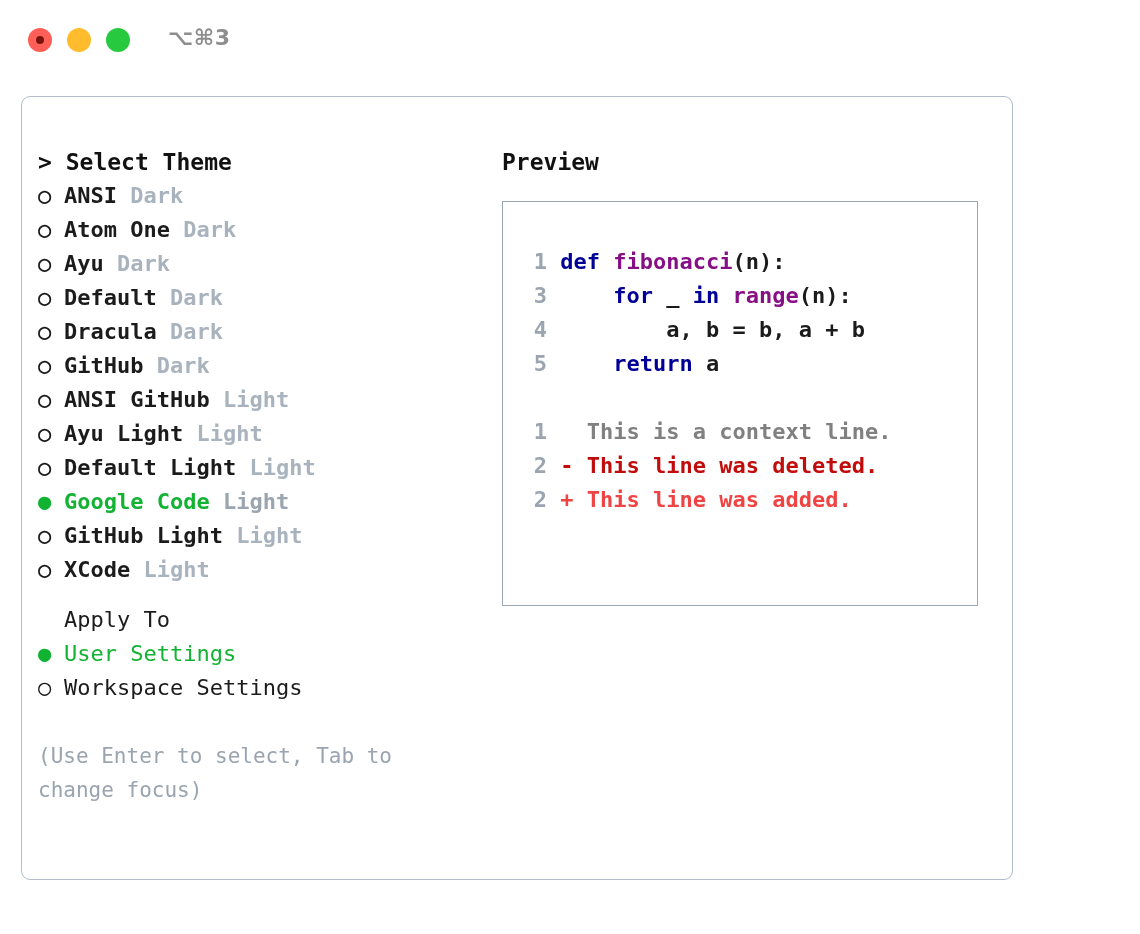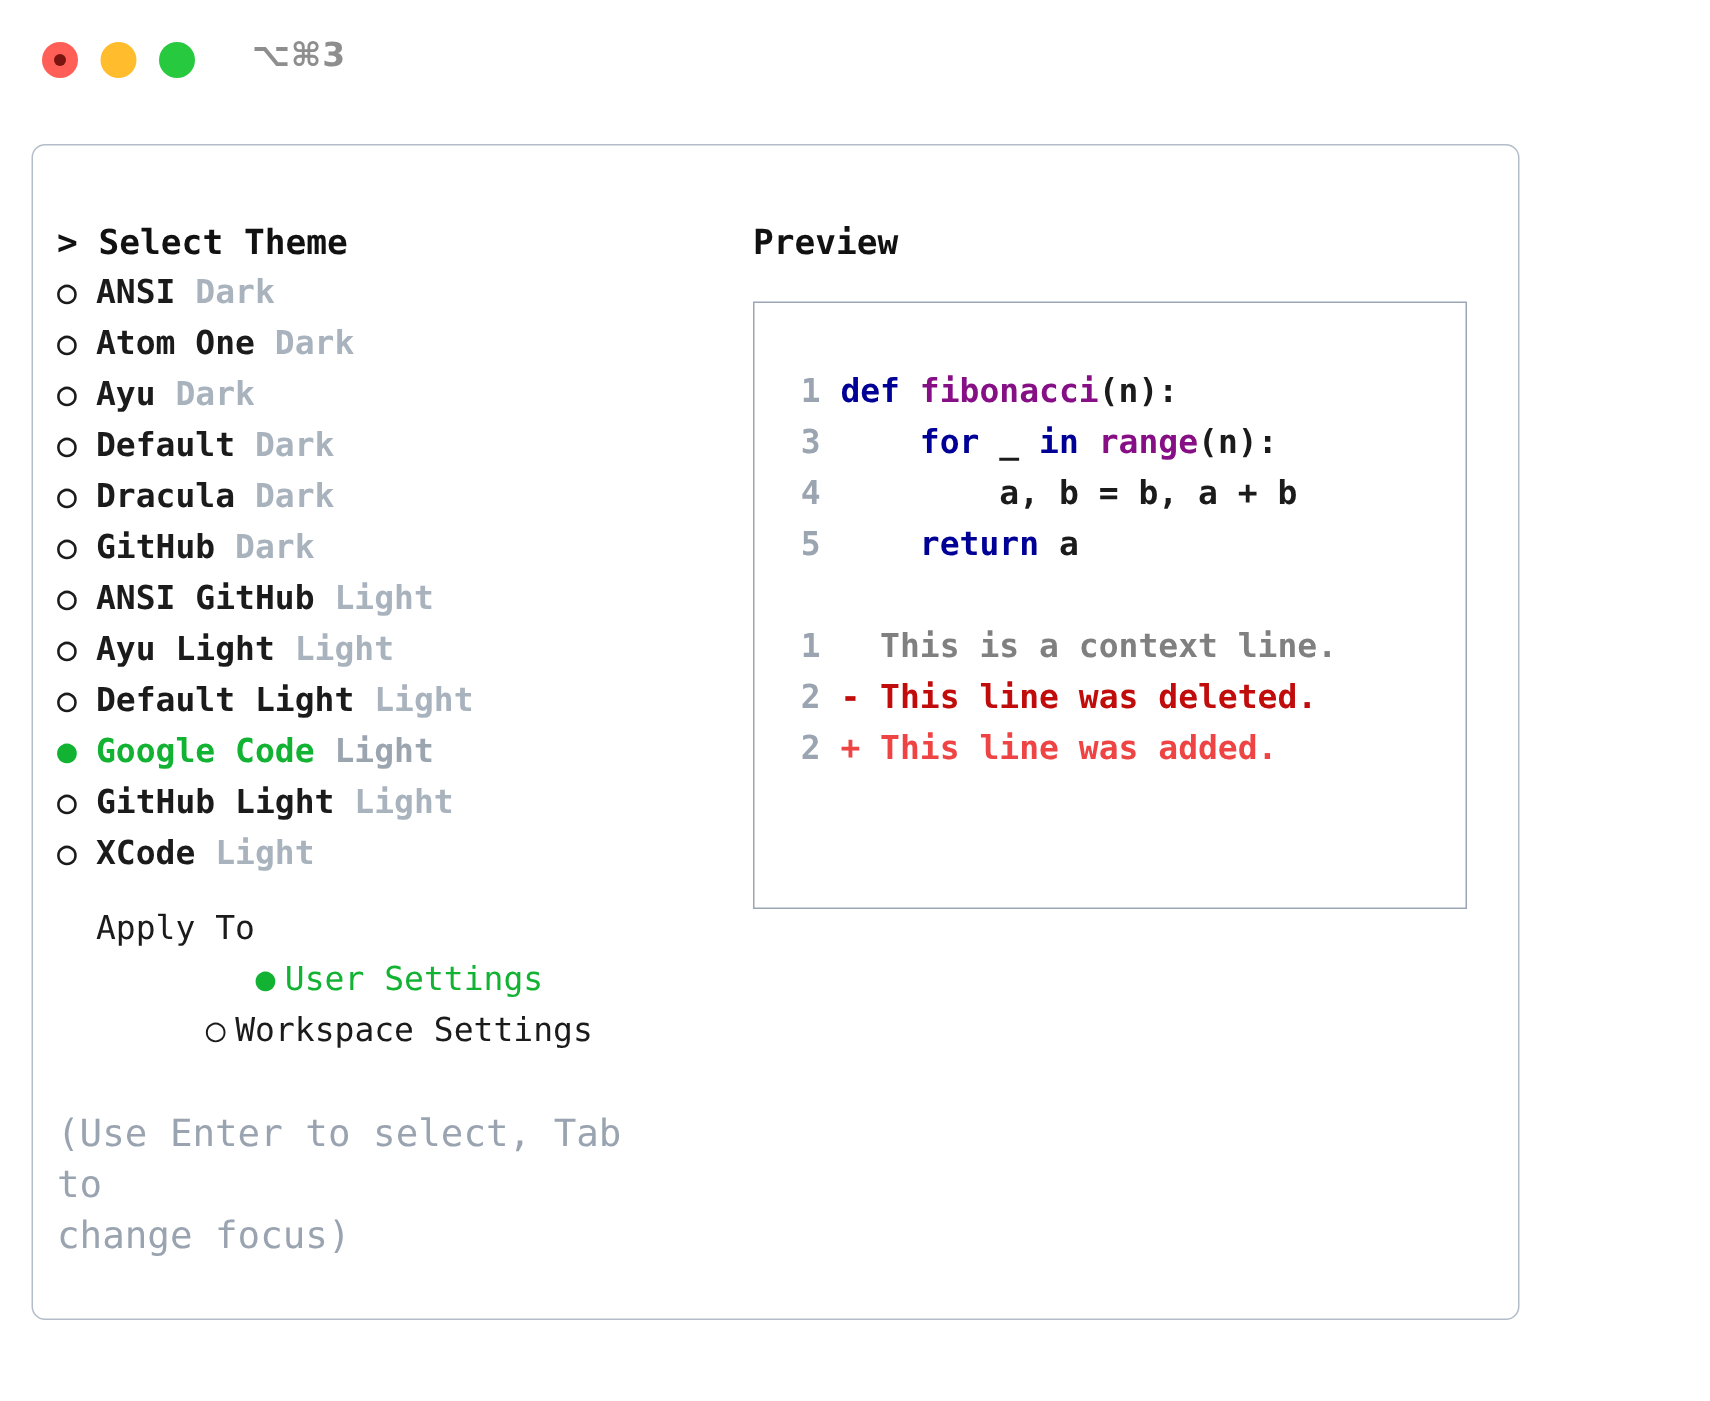--- a/index.html
+++ b/index.html
@@ -109,28 +109,27 @@
     color: #1b1b1b;
     white-space: pre;
     padding-left: 26px;
   }
   .apply-row {
     display: block;
     font-size: 22px;
     line-height: 34px;
     white-space: pre;
     color: #1b1b1b;
-    text-align: center;
   }
   .apply-row.selected .marker,
   .apply-row.selected .apply-label { color: #12b233; }
 
   #hint-text {
     margin-top: 34px;
-    font-size: 25px;
+    font-size: 21px;
     line-height: 34px;
     color: #9aa4b0;
     width: 415px;
     white-space: pre-wrap;
   }
 
   
   #preview-column {
     position: absolute;
     left: 480px;

